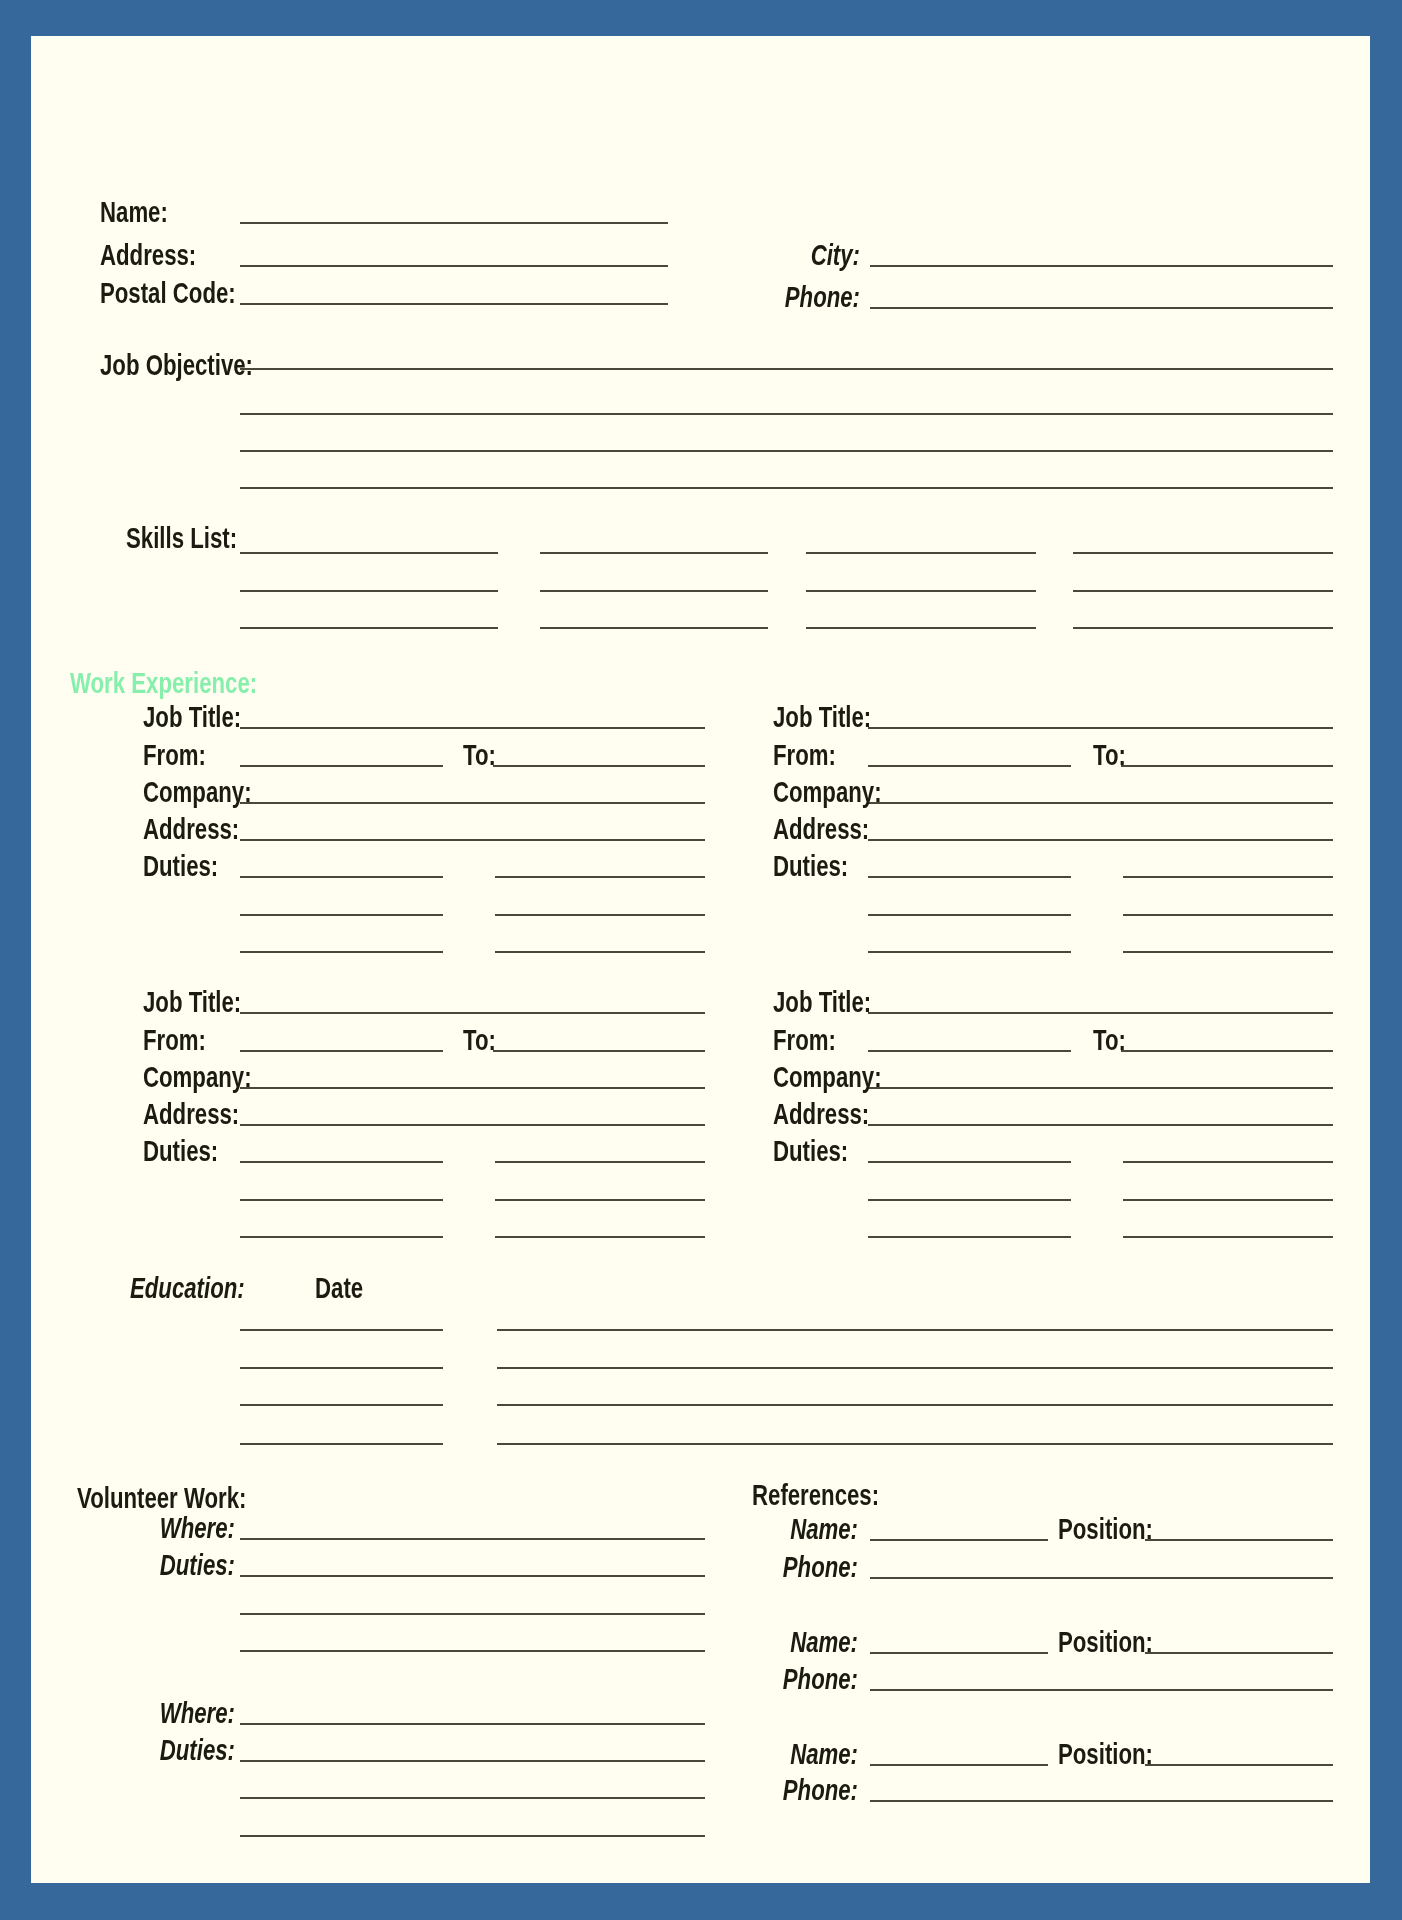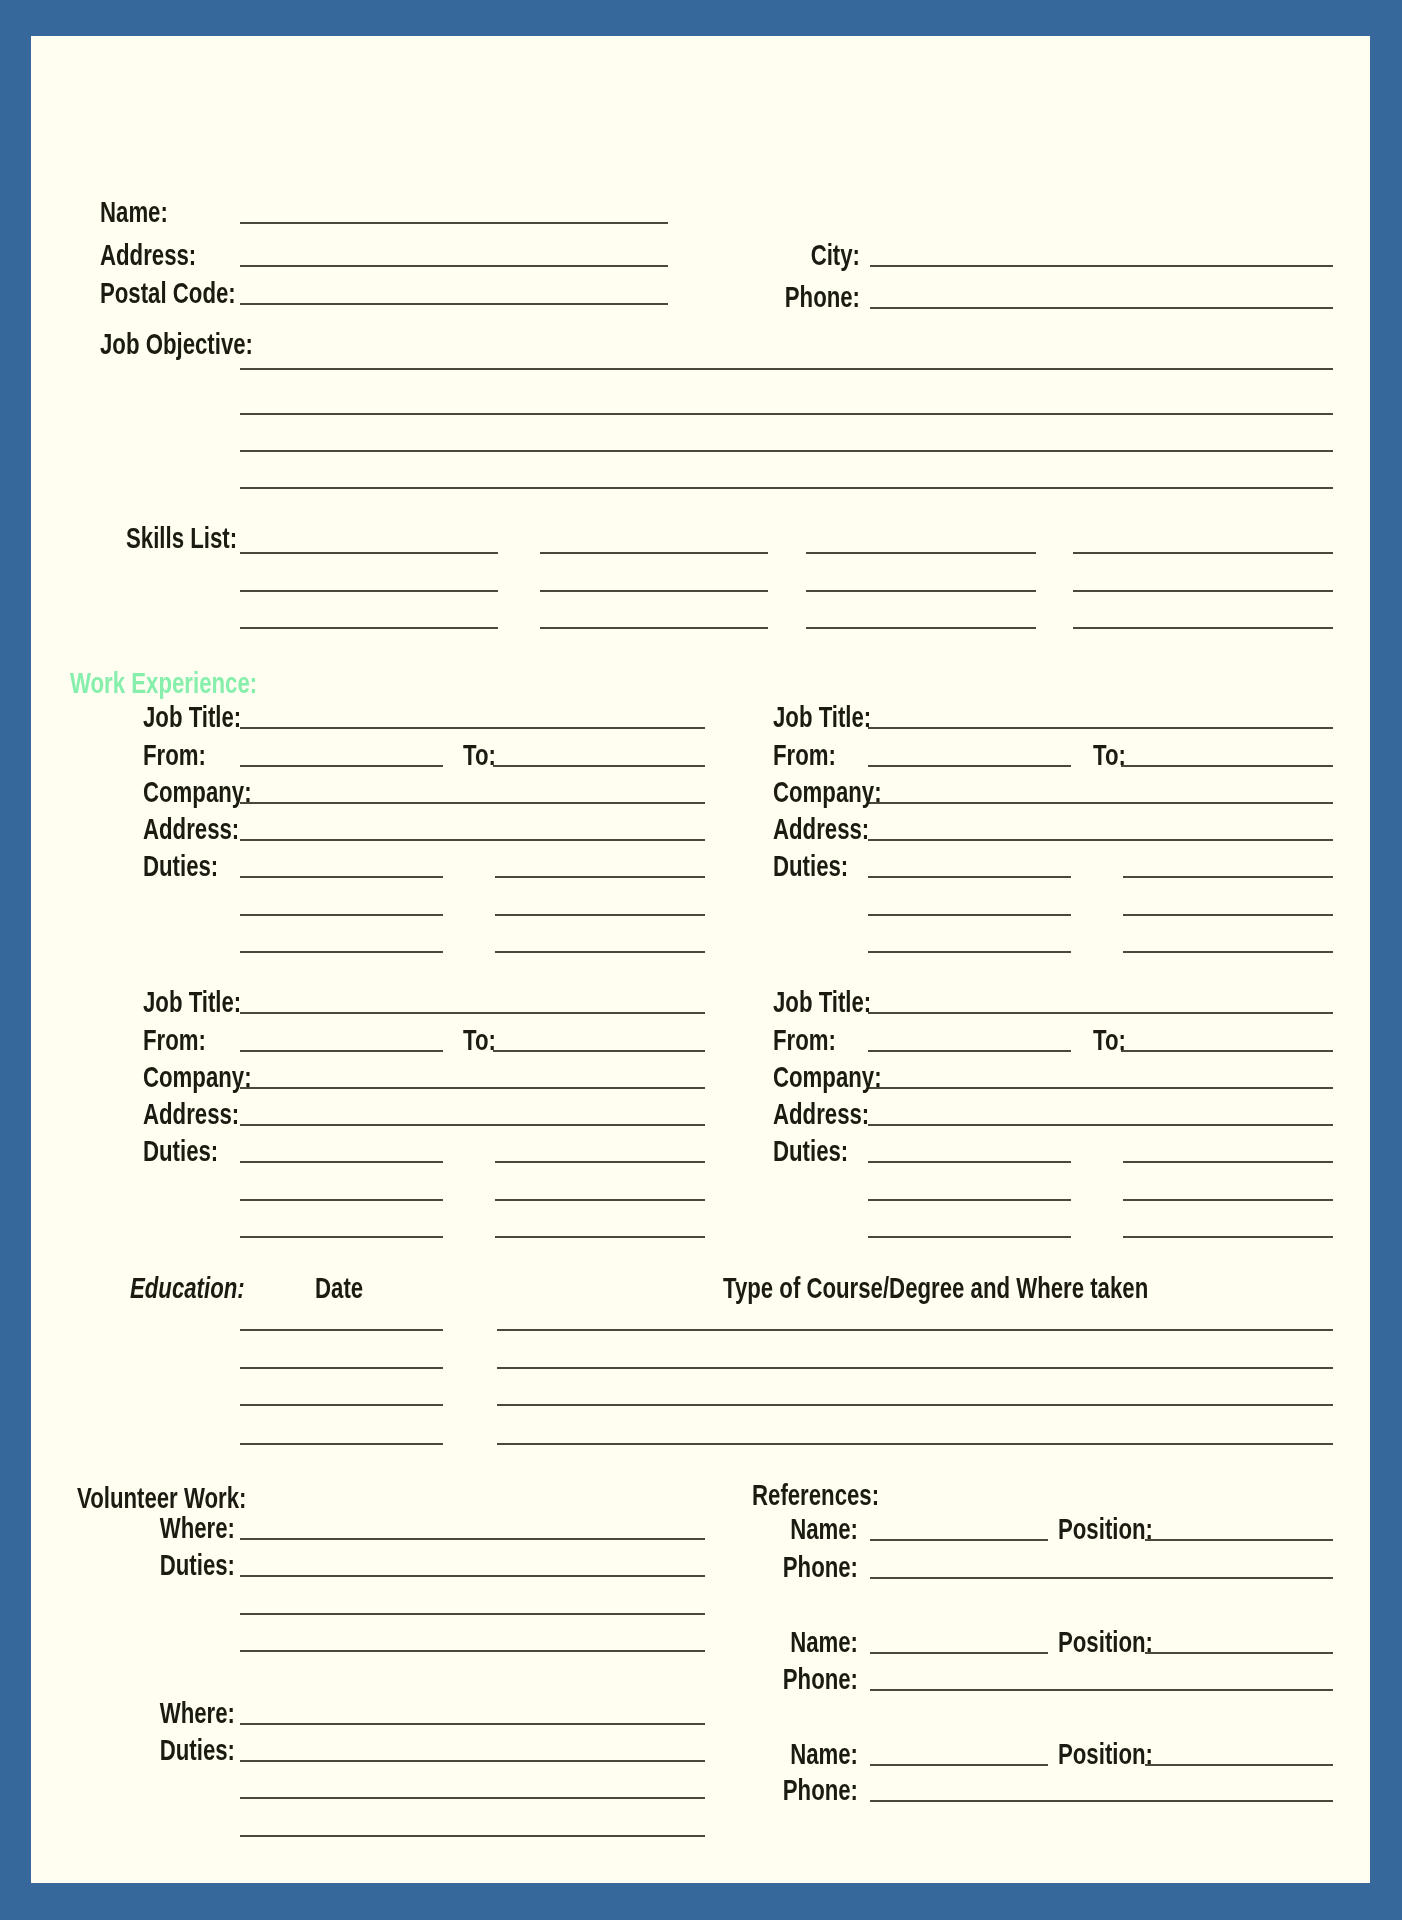--- a/index.html
+++ b/index.html
@@ -5,39 +5,39 @@
   html,body{margin:0;padding:0;background:#2c5b8a;}
   .frame{position:relative;width:1402px;height:1920px;background:#36689b;overflow:hidden;
          font-family:"Liberation Sans","DejaVu Sans",sans-serif;}
   .page{position:absolute;left:31px;top:36px;width:1339px;height:1847px;background:#fffef1;}
   .content{position:absolute;left:0;top:0;width:1402px;height:1920px;}
   .title{position:absolute;left:0;top:50px;width:1402px;text-align:center;
          font-size:97px;line-height:97px;font-weight:700;color:#36689b;white-space:nowrap;}
   .title>.cx{display:inline-block;transform:scaleX(.78);transform-origin:50% 0;}
   .lbl{position:absolute;font-size:30px;line-height:34px;font-weight:700;color:#1c1b12;white-space:nowrap;}
   .lbl>.cx{display:inline-block;transform:scaleX(.74);transform-origin:0 0;}
-  .lbl.r{transform:translateX(-100%);}
+  .lbl.r{transform:translateX(-100%);font-style:italic;}
   .lbl.r>.cx{transform-origin:100% 0;}
   .rule{position:absolute;height:2px;background:#4a4839;}
 </style>
 </head>
 <body>
 
 <div class="frame" style="background: rgb(54, 104, 155);">
   <div class="page" style="background: rgb(255, 254, 241);"></div>
   <div class="content">
 
 
     <div class="lbl" style="left: 100px; top: 195px; color: rgb(28, 27, 18);"><span class="cx">Name:</span></div>
     <div class="lbl" style="left: 100px; top: 238px; color: rgb(28, 27, 18);"><span class="cx">Address:</span></div>
     <div class="lbl" style="left: 100px; top: 276px; color: rgb(28, 27, 18);"><span class="cx">Postal Code:</span></div>
     <div class="lbl r" style="left: 860px; top: 238px; color: rgb(28, 27, 18);"><span class="cx">City:</span></div>
     <div class="lbl r" style="left: 860px; top: 280px; color: rgb(28, 27, 18);"><span class="cx">Phone:</span></div>
 
-    <div class="lbl" style="left: 100px; top: 327px; color: rgb(28, 27, 18);"><span class="cx">Job Objective:</span></div>
+    <div class="lbl" style="left: 100px; top: 348px; color: rgb(28, 27, 18);"><span class="cx">Job Objective:</span></div>
 
     <div class="lbl" style="left: 126px; top: 521px; color: rgb(28, 27, 18);"><span class="cx">Skills List:</span></div>
 
     <div class="lbl" style="left: 70px; top: 666px; color: #86efac;"><span class="cx">Work Experience:</span></div>
     <div id="work-blocks">
         <div class="rule" style="left: 240px; top: 727px; width: 465px; background: rgb(74, 72, 57);"></div>
         <div class="rule" style="left: 240px; top: 765px; width: 203px; background: rgb(74, 72, 57);"></div>
         <div class="rule" style="left: 493px; top: 765px; width: 212px; background: rgb(74, 72, 57);"></div>
         <div class="rule" style="left: 240px; top: 802px; width: 465px; background: rgb(74, 72, 57);"></div>
         <div class="rule" style="left: 240px; top: 839px; width: 465px; background: rgb(74, 72, 57);"></div>
@@ -101,21 +101,20 @@
         <div class="lbl" style="left: 773px; top: 985px; color: rgb(28, 27, 18);"><span class="cx">Job Title:</span></div>
         <div class="lbl" style="left: 773px; top: 1023px; color: rgb(28, 27, 18);"><span class="cx">From:</span></div>
         <div class="lbl" style="left: 773px; top: 1060px; color: rgb(28, 27, 18);"><span class="cx">Company:</span></div>
         <div class="lbl" style="left: 773px; top: 1097px; color: rgb(28, 27, 18);"><span class="cx">Address:</span></div>
         <div class="lbl" style="left: 773px; top: 1134px; color: rgb(28, 27, 18);"><span class="cx">Duties:</span></div>
         <div class="lbl" style="left: 1093px; top: 1023px; color: rgb(28, 27, 18);"><span class="cx">To:</span></div>
       </div>
 
     <div class="lbl" style="left: 130px; top: 1271px; color: rgb(28, 27, 18); font-style: italic;"><span class="cx">Education:</span></div>
     <div class="lbl" style="left: 315px; top: 1271px; color: rgb(28, 27, 18);"><span class="cx">Date</span></div>
-    <div class="lbl" style="left: 723px; top: 1271px; color: rgb(28, 27, 18);"><span class="cx">Type of Course/Degree and Where taken</span></div>
 
     <div class="lbl" style="left: 77px; top: 1481px; color: rgb(28, 27, 18);"><span class="cx">Volunteer Work:</span></div>
     <div class="lbl r" style="left: 235px; top: 1511px; color: rgb(28, 27, 18);"><span class="cx">Where:</span></div>
     <div class="lbl r" style="left: 235px; top: 1548px; color: rgb(28, 27, 18);"><span class="cx">Duties:</span></div>
     <div class="lbl r" style="left: 235px; top: 1696px; color: rgb(28, 27, 18);"><span class="cx">Where:</span></div>
     <div class="lbl r" style="left: 235px; top: 1733px; color: rgb(28, 27, 18);"><span class="cx">Duties:</span></div>
 
     <div class="lbl" style="left: 752px; top: 1478px; color: rgb(28, 27, 18);"><span class="cx">References:</span></div>
 
     <div class="lbl r" style="left: 858px; top: 1512px; color: rgb(28, 27, 18);"><span class="cx">Name:</span></div>

